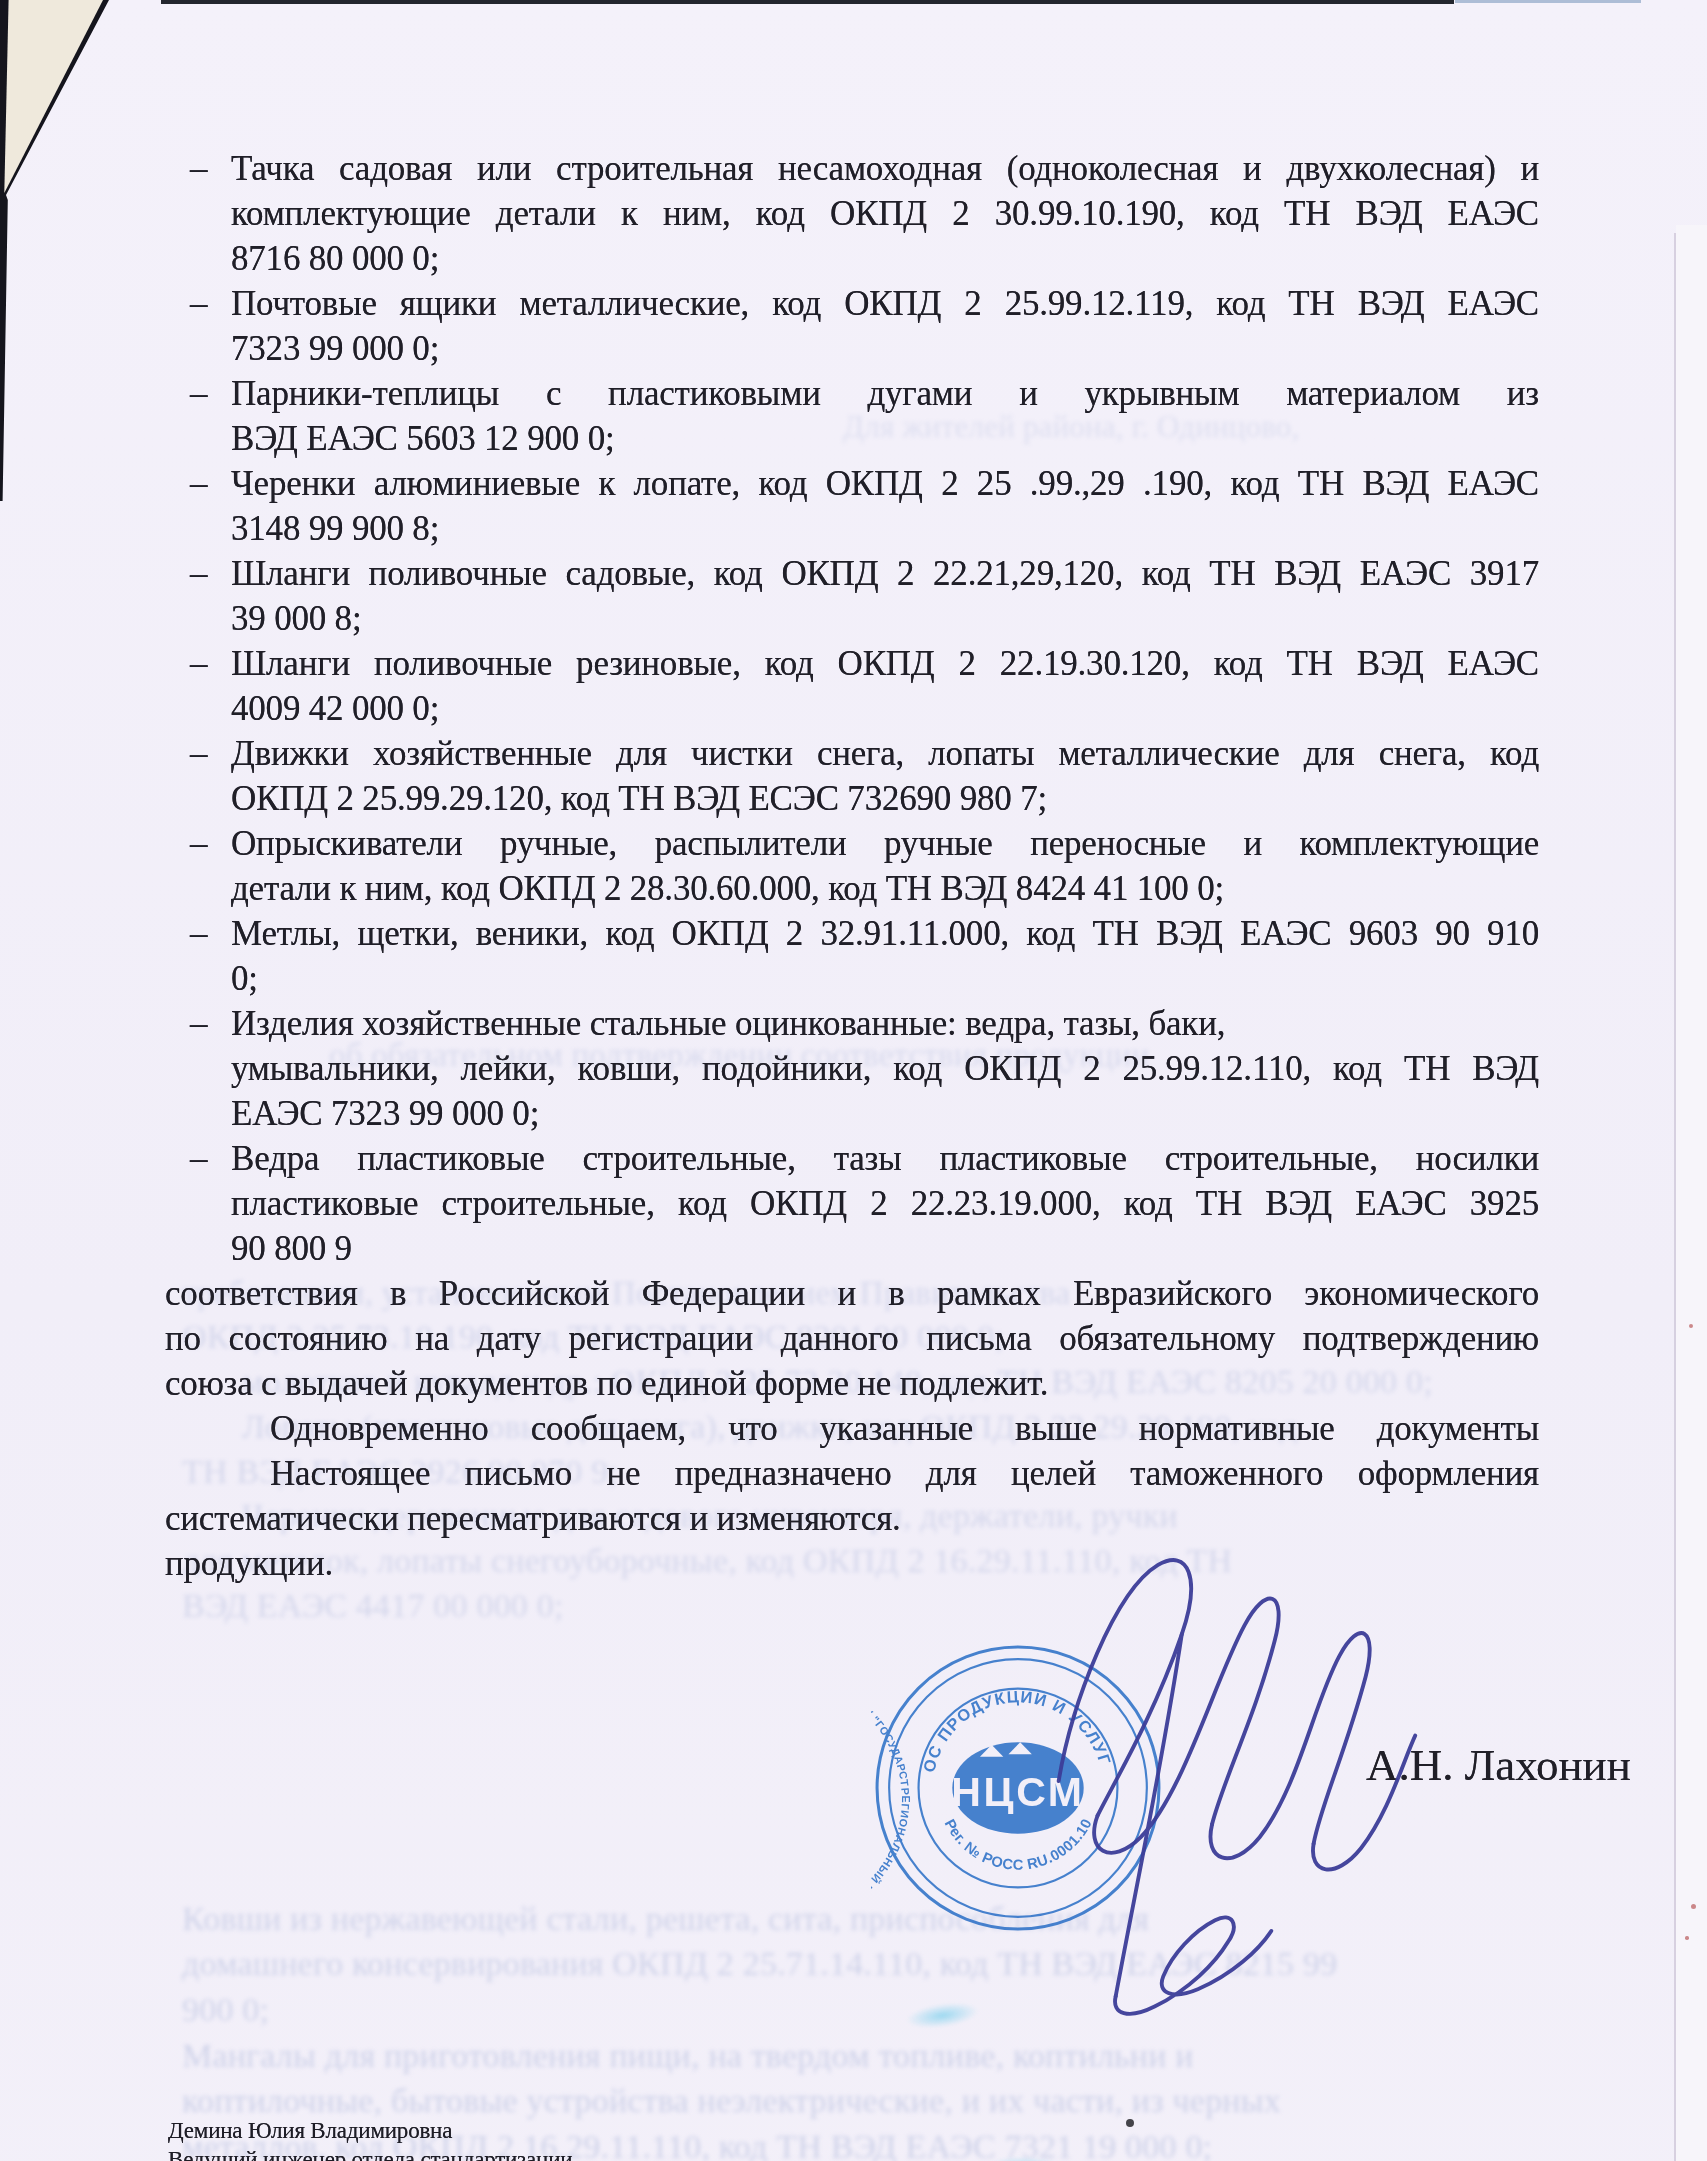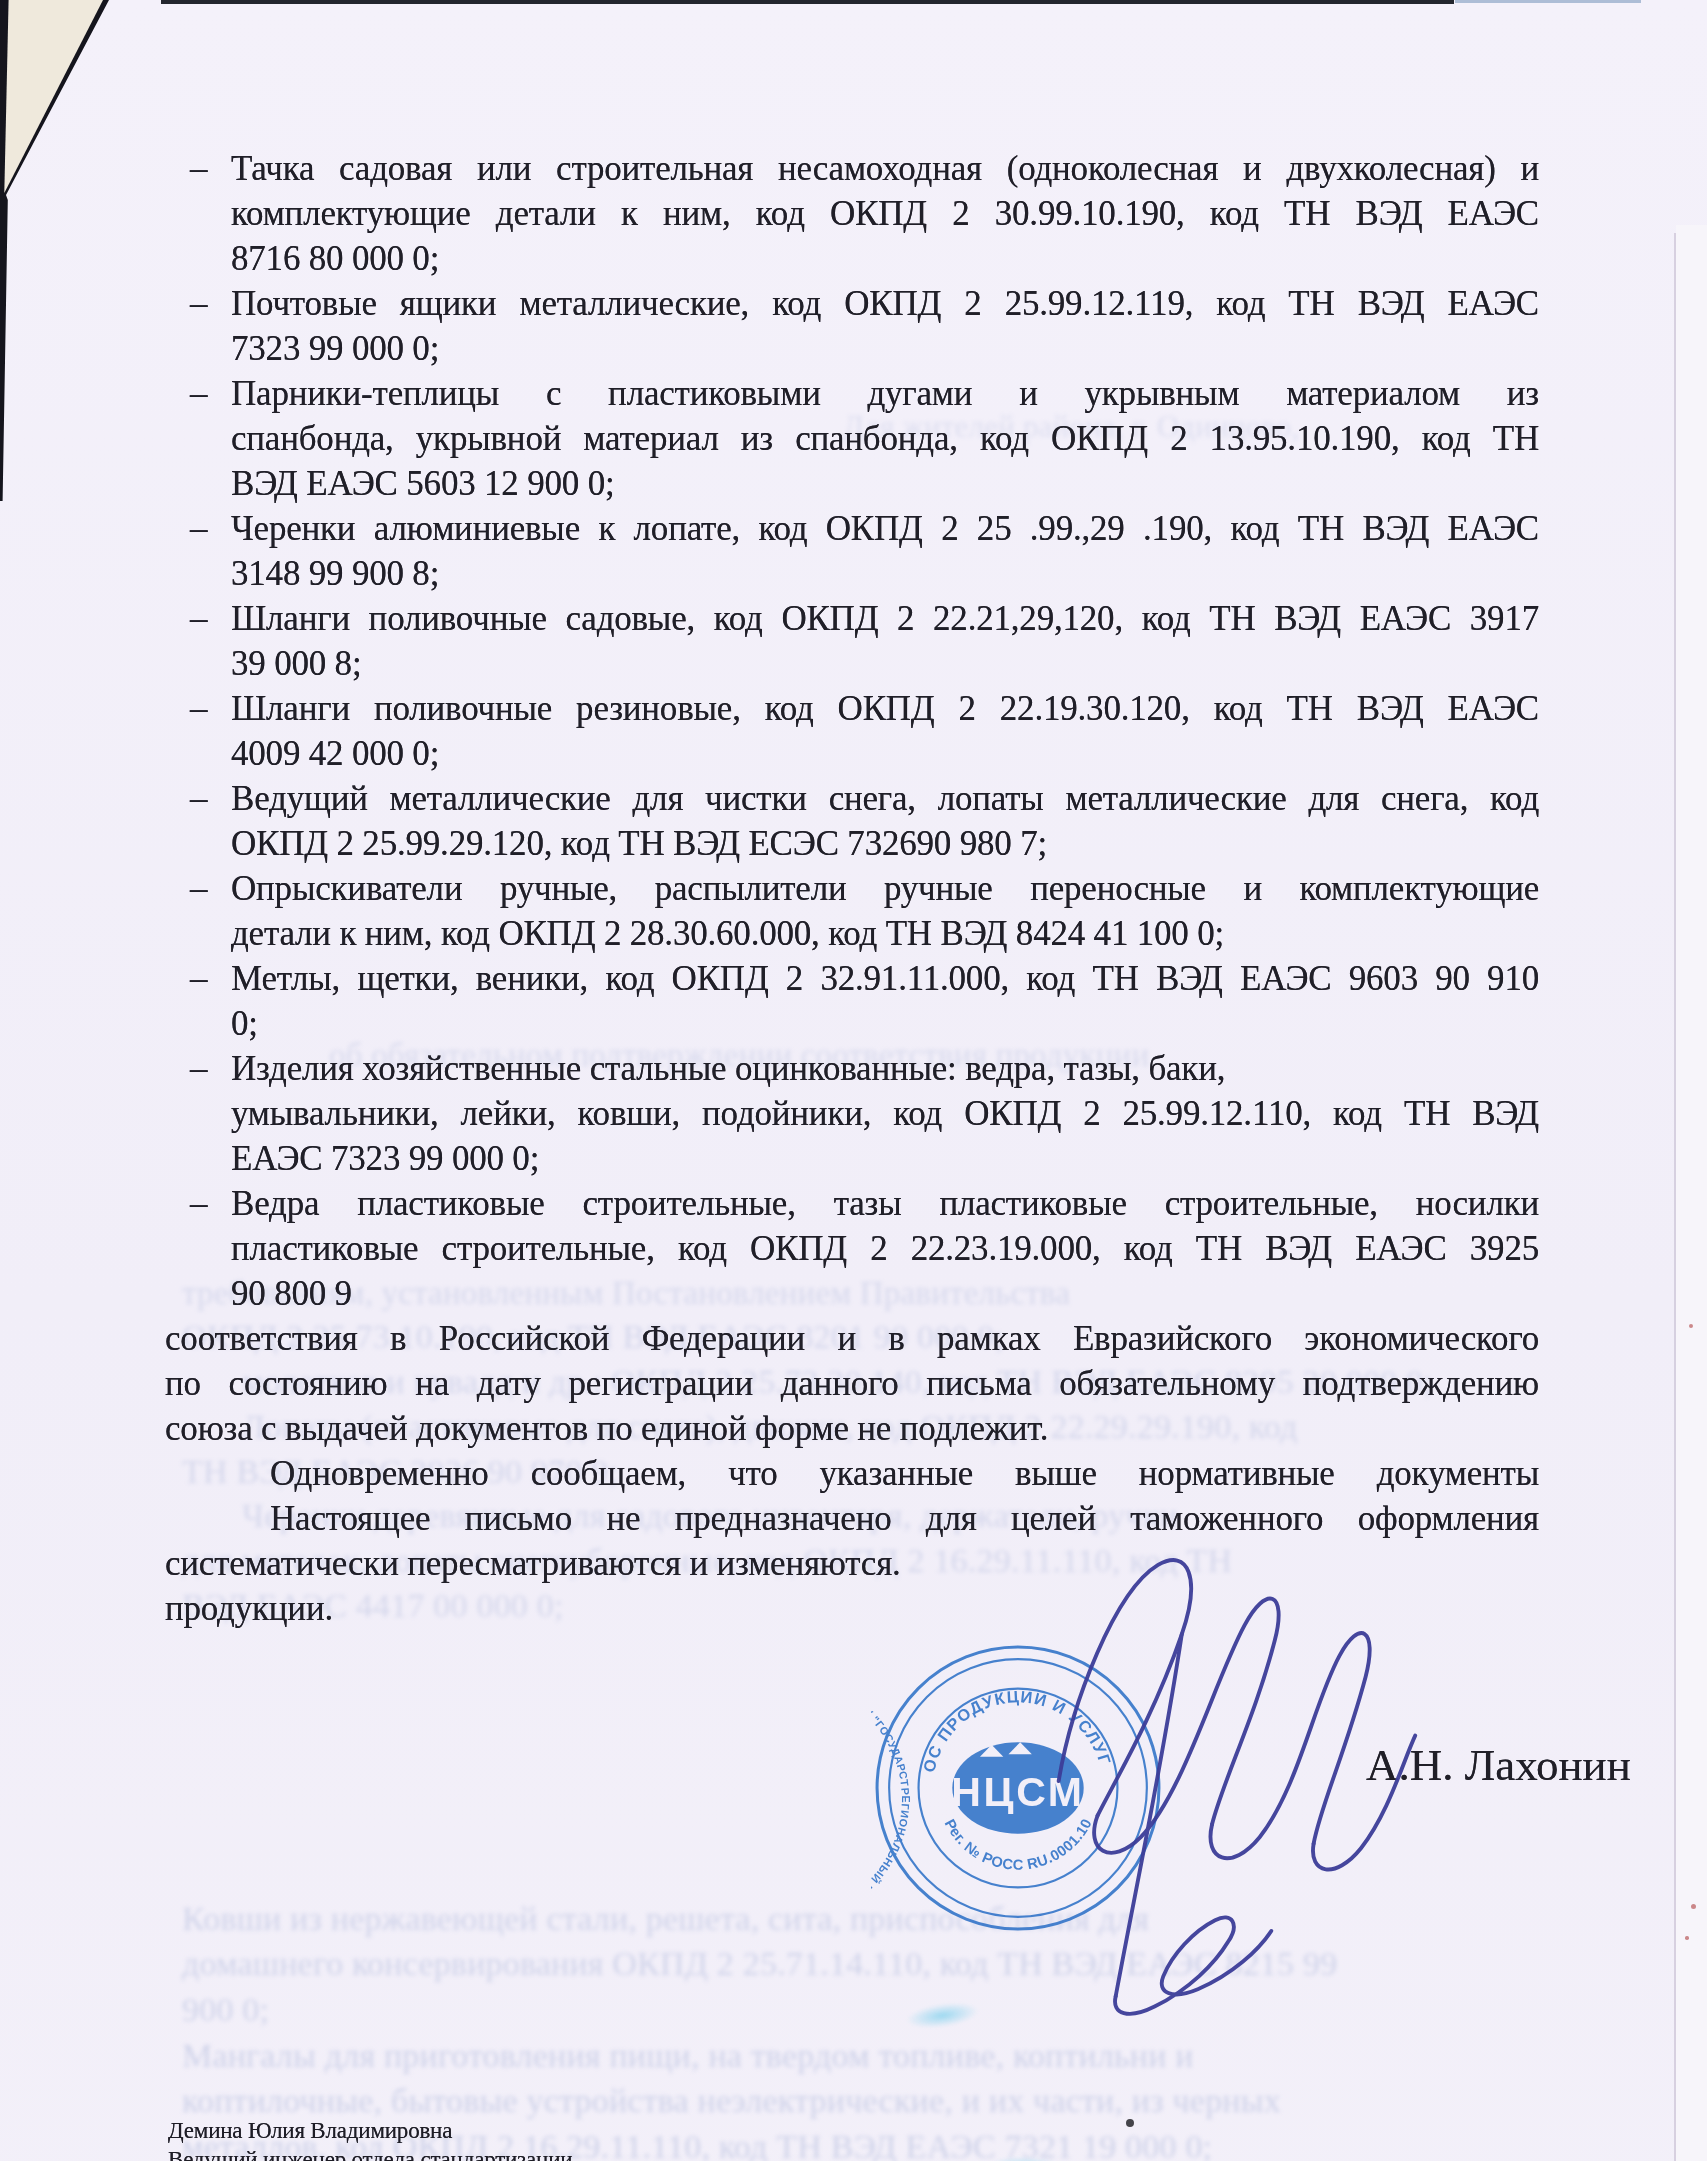--- a/index.html
+++ b/index.html
@@ -101,23 +101,20 @@
       </div>
 
       <div class="ln c">
         <span class="dash"></span><span>7323 99 000 0;</span>
       </div>
 
       <div class="ln b j">
         <span class="dash">–</span><span>Парники-теплицы с пластиковыми дугами и укрывным материалом из</span>
       </div>
 
-      <div class="ln c j">
-        <span class="dash"></span><span>спанбонда, укрывной материал из спанбонда, код ОКПД 2 13.95.10.190, код ТН</span>
-      </div>
 
       <div class="ln c">
         <span class="dash"></span><span>ВЭД ЕАЭС 5603 12 900 0;</span>
       </div>
 
       <div class="ln b j">
         <span class="dash">–</span><span>Черенки алюминиевые к лопате, код ОКПД 2 25 .99.,29 .190, код ТН ВЭД ЕАЭС</span>
       </div>
 
       <div class="ln c">
@@ -134,21 +131,21 @@
 
       <div class="ln b j">
         <span class="dash">–</span><span>Шланги поливочные резиновые, код ОКПД 2 22.19.30.120, код ТН ВЭД ЕАЭС</span>
       </div>
 
       <div class="ln c">
         <span class="dash"></span><span>4009 42 000 0;</span>
       </div>
 
       <div class="ln b j">
-        <span class="dash">–</span><span>Ведущий металлические для чистки снега, лопаты металлические для снега, код</span>
+        <span class="dash">–</span><span>Движки хозяйственные для чистки снега, лопаты металлические для снега, код</span>
       </div>
 
       <div class="ln c">
         <span class="dash"></span><span>ОКПД 2 25.99.29.120, код ТН ВЭД ЕСЭС 732690 980 7;</span>
       </div>
 
       <div class="ln b j">
         <span class="dash">–</span><span>Опрыскиватели ручные, распылители ручные переносные и комплектующие</span>
       </div>
 

